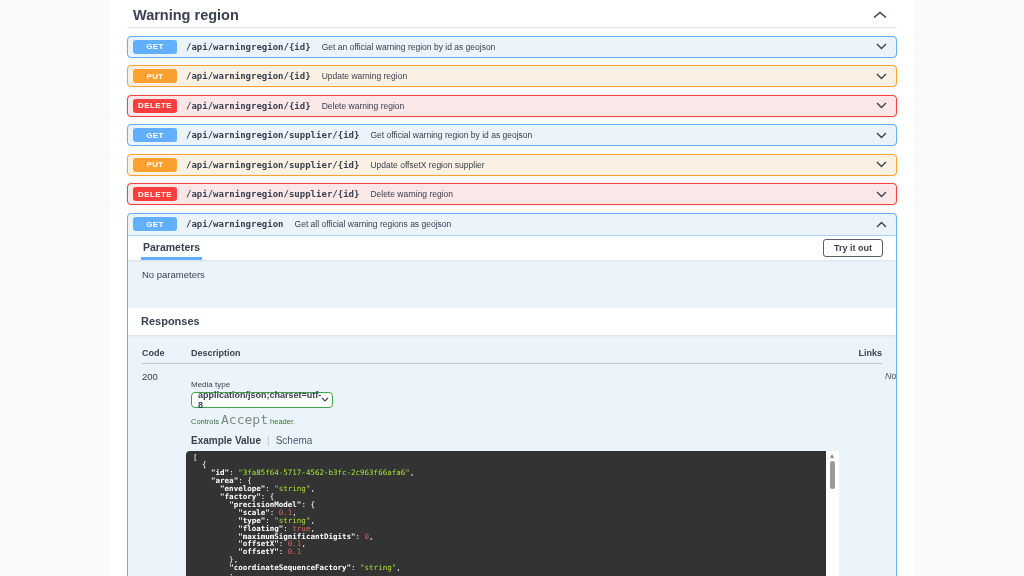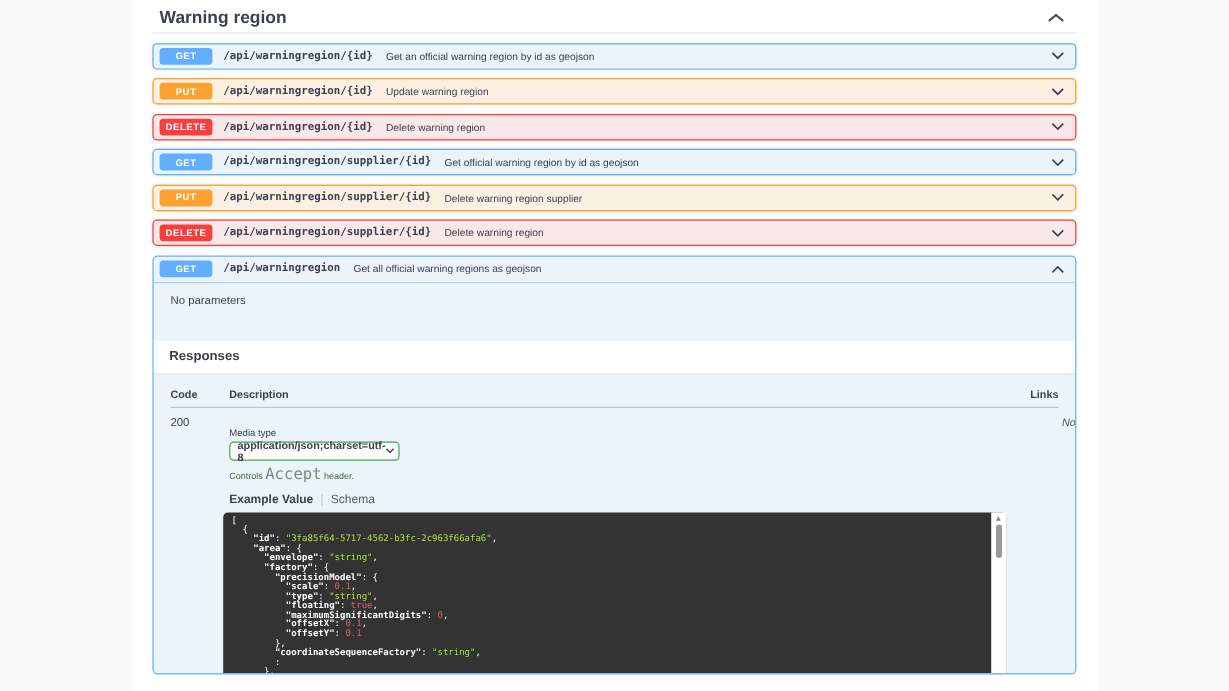--- a/index.html
+++ b/index.html
@@ -135,21 +135,21 @@
     <span>
         <svg class="chev" width="11" height="7" viewBox="0 0 11 7">
           <path d="M1 1l4.5 4.5L10 1" fill="none" stroke="#3b4151" stroke-width="1.4"></path>
         </svg>
       </span>
   </div>
 
   <div class="opblock put">
     <span class="method-badge">PUT</span>
     <span class="ep-path">/api/warningregion/supplier/{id}</span>
-    <span class="ep-desc">Delete warning region supplier</span>
+    <span class="ep-desc">Update offsetX region supplier</span>
     <span class="spacer"></span>
     <span>
         <svg class="chev" width="11" height="7" viewBox="0 0 11 7">
           <path d="M1 1l4.5 4.5L10 1" fill="none" stroke="#3b4151" stroke-width="1.4"></path>
         </svg>
       </span>
   </div>
 
   <div class="opblock delete">
     <span class="method-badge">DELETE</span>
@@ -169,20 +169,24 @@
       <span class="ep-path">/api/warningregion</span>
       <span class="ep-desc">Get all official warning regions as geojson</span>
       <span class="spacer"></span>
       <span>
           <svg class="chev" style="transform:rotate(180deg)" width="11" height="7" viewBox="0 0 11 7">
             <path d="M1 1l4.5 4.5L10 1" fill="none" stroke="#3b4151" stroke-width="1.4"></path>
           </svg>
         </span>
     </div>
 
+    <div class="params-head white-band">
+      <div class="tab-item">Parameters</div>
+      <button class="tryout-btn">Try it out</button>
+    </div>
 
     <div class="no-params">No parameters</div>
 
     <div class="resp-head white-band">Responses</div>
 
     <div class="resp-body">
       <div class="resp-grid hdr">
         <div>Code</div>
         <div>Description</div>
         <div class="cell-r">Links</div>

